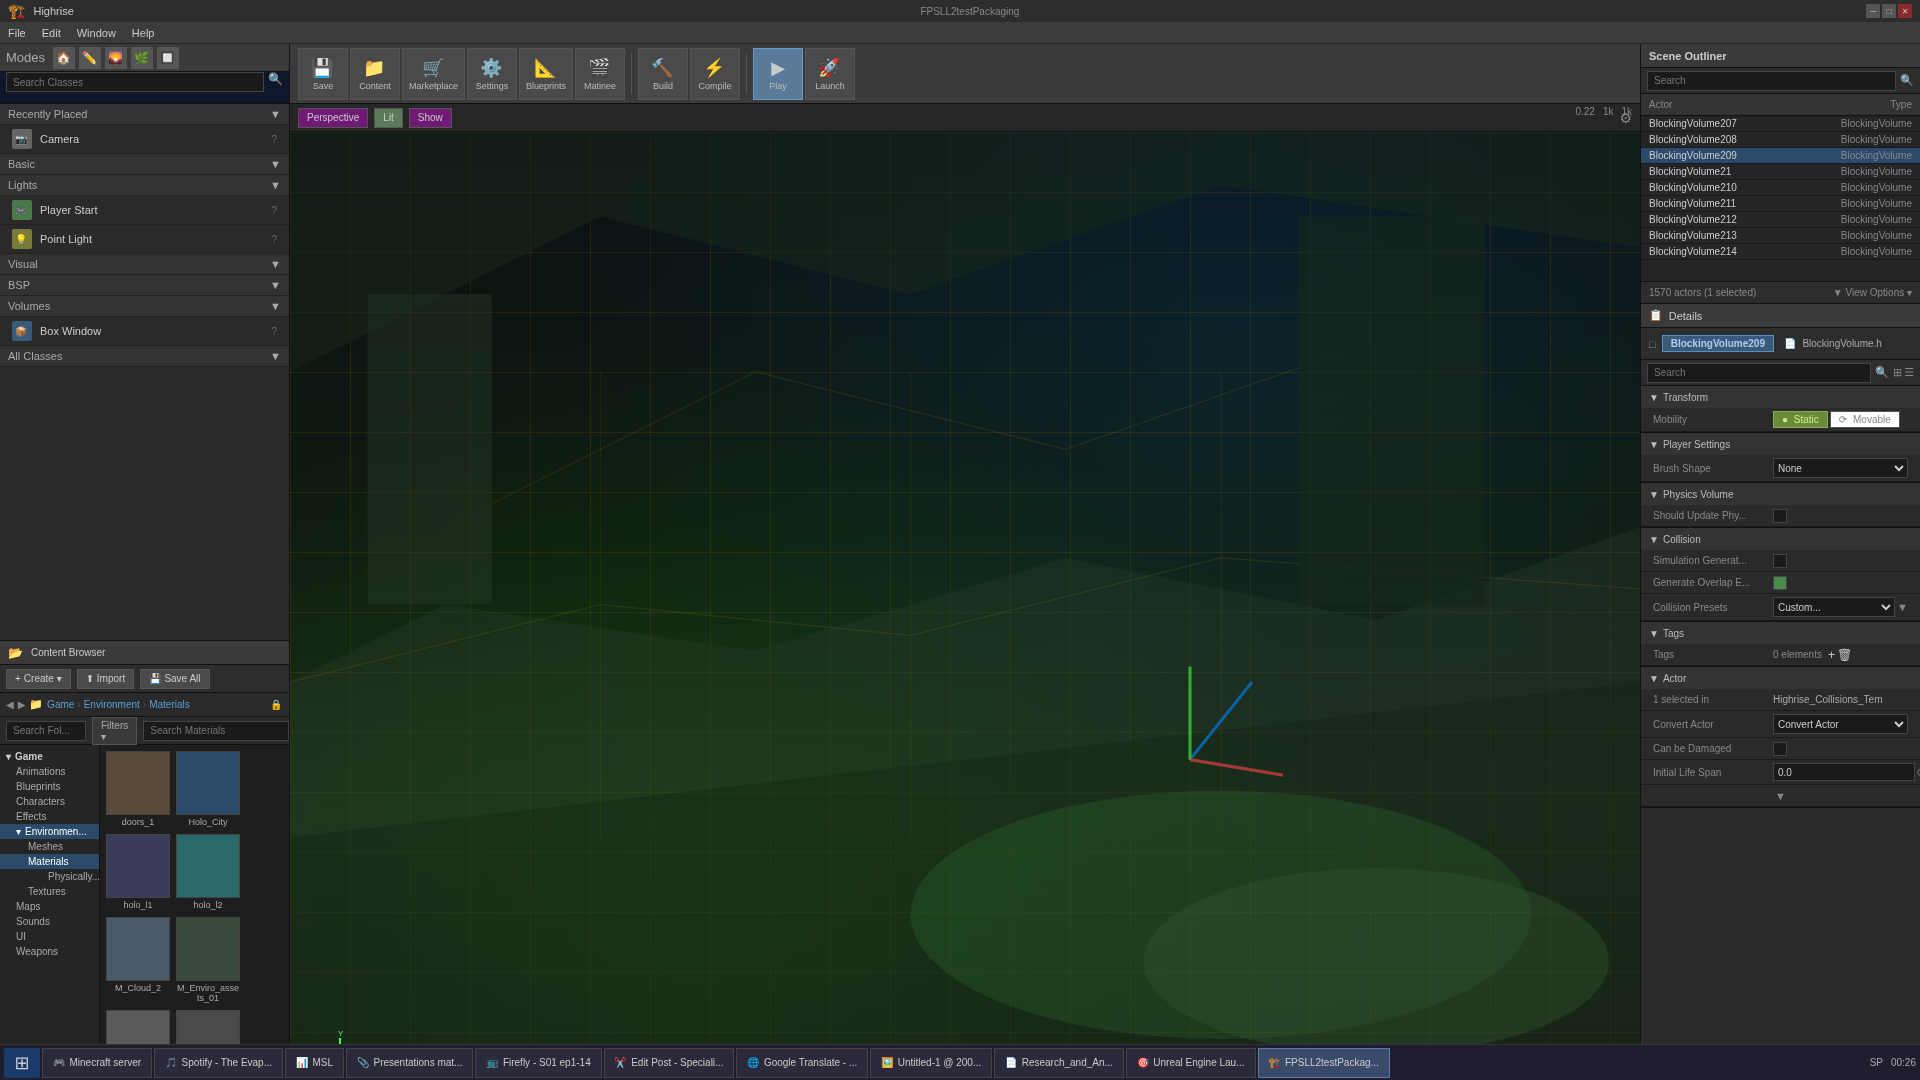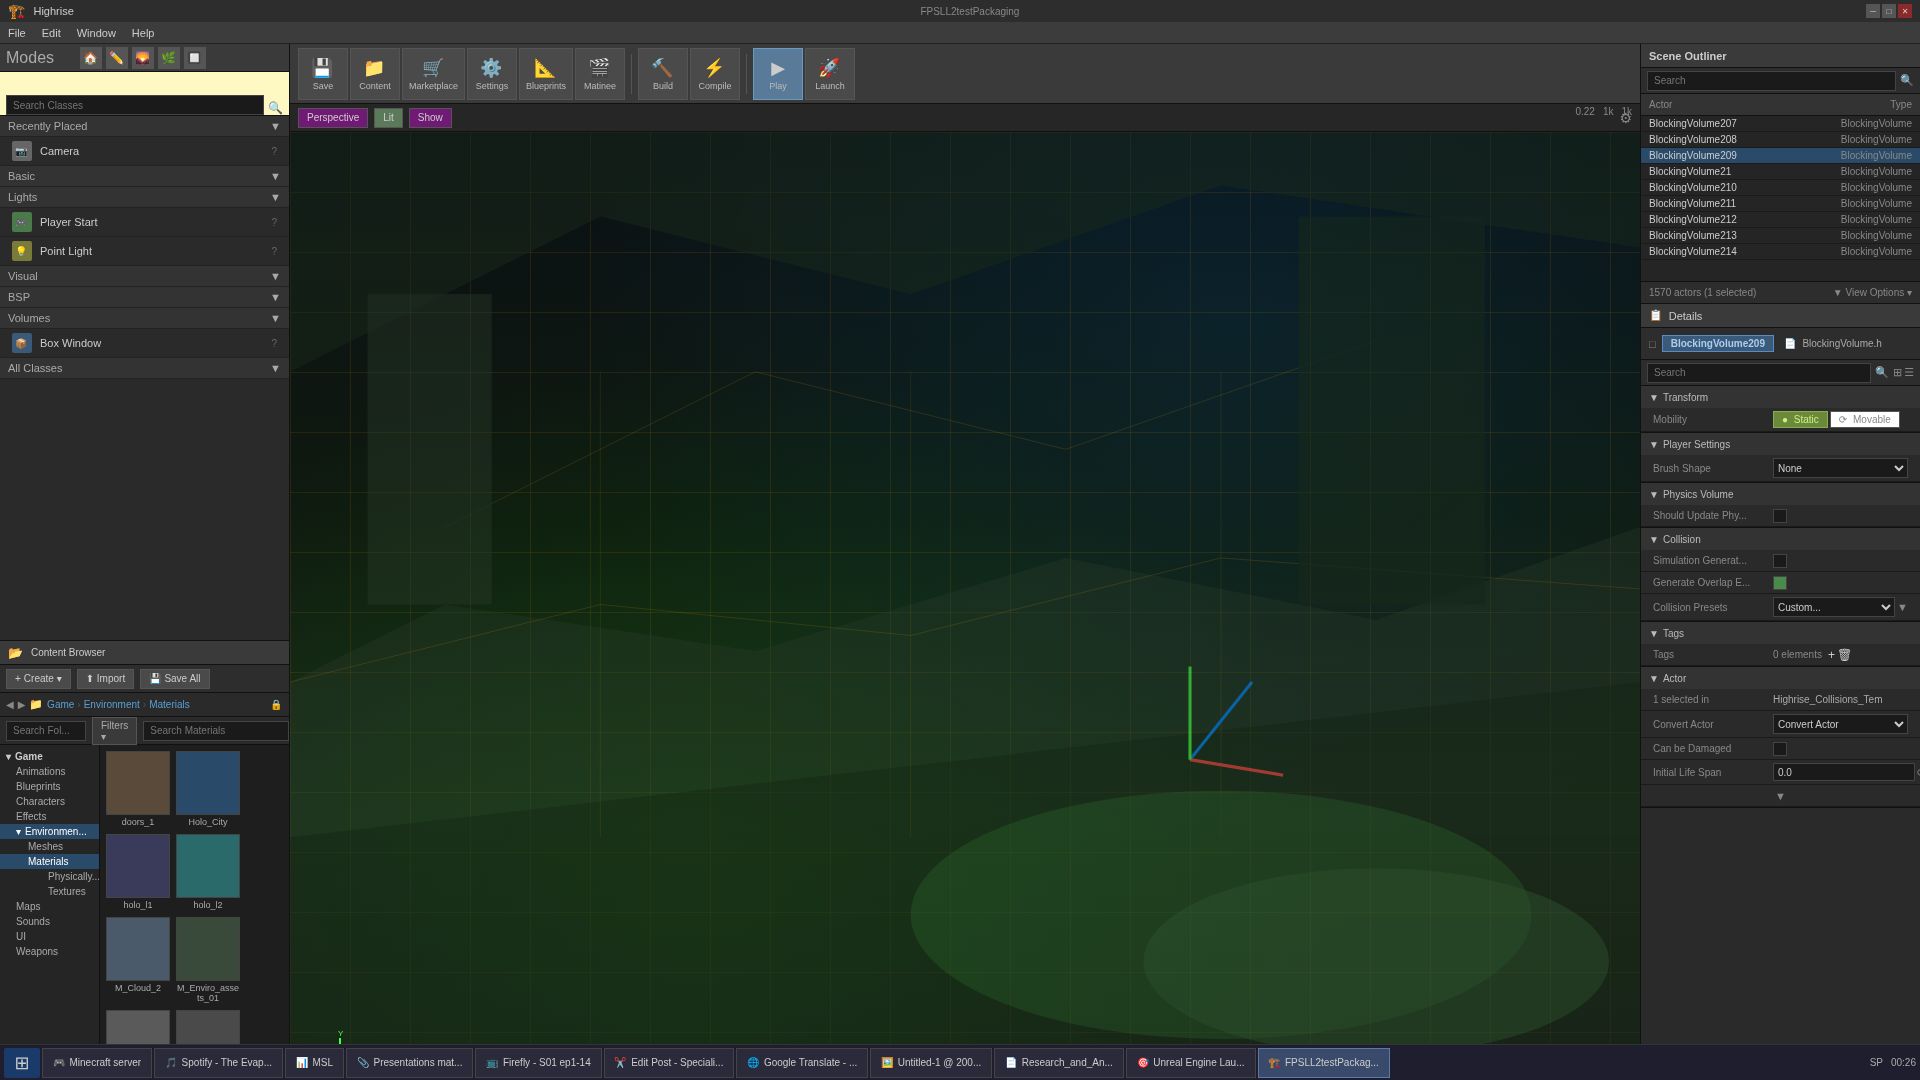--- a/index.html
+++ b/index.html
@@ -14,21 +14,21 @@
 
     
     #main { display: flex; height: calc(1080px - 44px); }
 
     
     #left-panel { width: 290px; background: #2a2a2a; display: flex; flex-direction: column; border-right: 1px solid #111; flex-shrink: 0; }
 
     #modes-bar { height: 28px; background: #3a3a3a; display: flex; align-items: center; padding: 0 6px; gap: 4px; border-bottom: 1px solid #111; }
     #modes-bar .mode-btn { width: 22px; height: 22px; background: #555; display: flex; align-items: center; justify-content: center; cursor: pointer; font-size: 12px; color: #ccc; }
 
-    #search-classes { height: 44px; background: #fef9c3; display: flex; align-items: flex-end; padding: 0 6px; gap: 4px; border-bottom: 1px solid #111; }
+    #search-classes { height: 32px; background: #0f172a; display: flex; align-items: flex-start; padding: 0 6px; gap: 4px; border-bottom: 1px solid #111; }
     #search-classes input { flex: 1; background: #1a1a1a; border: 1px solid #444; color: #ccc; padding: 2px 6px; font-size: 10px; height: 20px; }
 
     #placement-panel { flex: 1; overflow-y: auto; background: #2a2a2a; }
 
     .placement-section-header { background: #333; padding: 4px 8px; font-size: 11px; color: #aaa; cursor: pointer; display: flex; align-items: center; justify-content: space-between; border-bottom: 1px solid #222; }
     .placement-item { display: flex; align-items: center; gap: 8px; padding: 4px 12px; cursor: pointer; border-bottom: 1px solid #222; }
     .placement-item .icon { width: 20px; height: 20px; background: #555; border-radius: 2px; display: flex; align-items: center; justify-content: center; font-size: 10px; flex-shrink: 0; }
     .placement-item .icon.camera { background: #666; }
     .placement-item .icon.player { background: #4a7a4a; }
     .placement-item .icon.light { background: #7a7a3a; }
@@ -160,21 +160,21 @@
   <span>Edit</span>
   <span>Window</span>
   <span>Help</span>
 </div>
 
 <div id="main">
 
   <div id="left-panel">
 
     <div id="modes-bar">
-      <span style="font-size:16px;color:#aaa;margin-right:22px;">Modes</span>
+      <span style="font-size:13px;color:#aaa;margin-right:4px;">Modes</span>
       <div class="mode-btn" title="Placement Mode">🏠</div>
       <div class="mode-btn" title="Paint Mode">✏️</div>
       <div class="mode-btn" title="Landscape Mode">🌄</div>
       <div class="mode-btn" title="Foliage Mode">🌿</div>
       <div class="mode-btn" title="Geometry Mode">🔲</div>
     </div>
 
     <div id="search-classes">
       <input type="text" style="flex: 1 1 0%; background: rgb(26, 26, 26); border: 1px solid rgb(68, 68, 68); color: rgb(204, 204, 204); padding: 2px 6px; font-size: 10px; height: 20px;" placeholder="Search Classes">
       <span style="color:#888;font-size:12px;">🔍</span>
@@ -298,21 +298,21 @@
           <div class="tree-item" style="padding-left:16px;">Animations</div>
           <div class="tree-item" style="padding-left:16px;">Blueprints</div>
           <div class="tree-item" style="padding-left:16px;">Characters</div>
           <div class="tree-item" style="padding-left:16px;">Effects</div>
           <div class="tree-item selected" style="padding-left:16px;">
             <span>▾</span> Environmen...
           </div>
           <div class="tree-item" style="padding-left:28px;">Meshes</div>
           <div class="tree-item selected" style="padding-left:28px;">Materials</div>
           <div class="tree-item" style="padding-left:28px;margin-left:20px;">Physically...</div>
-          <div class="tree-item" style="padding-left:28px;margin-left:20px;">Textures</div>
+          <div class="tree-item" style="padding-left:28px;">Textures</div>
           <div class="tree-item" style="padding-left:16px;">Maps</div>
           <div class="tree-item" style="padding-left:16px;">Sounds</div>
           <div class="tree-item" style="padding-left:16px;">UI</div>
           <div class="tree-item" style="padding-left:16px;">Weapons</div>
         </div>
 
         <div id="cb-assets">
           <div class="asset-thumb">
             <div class="thumb-img" style="background:#5a4a3a;"></div>
             <div class="thumb-label">doors_1</div>

